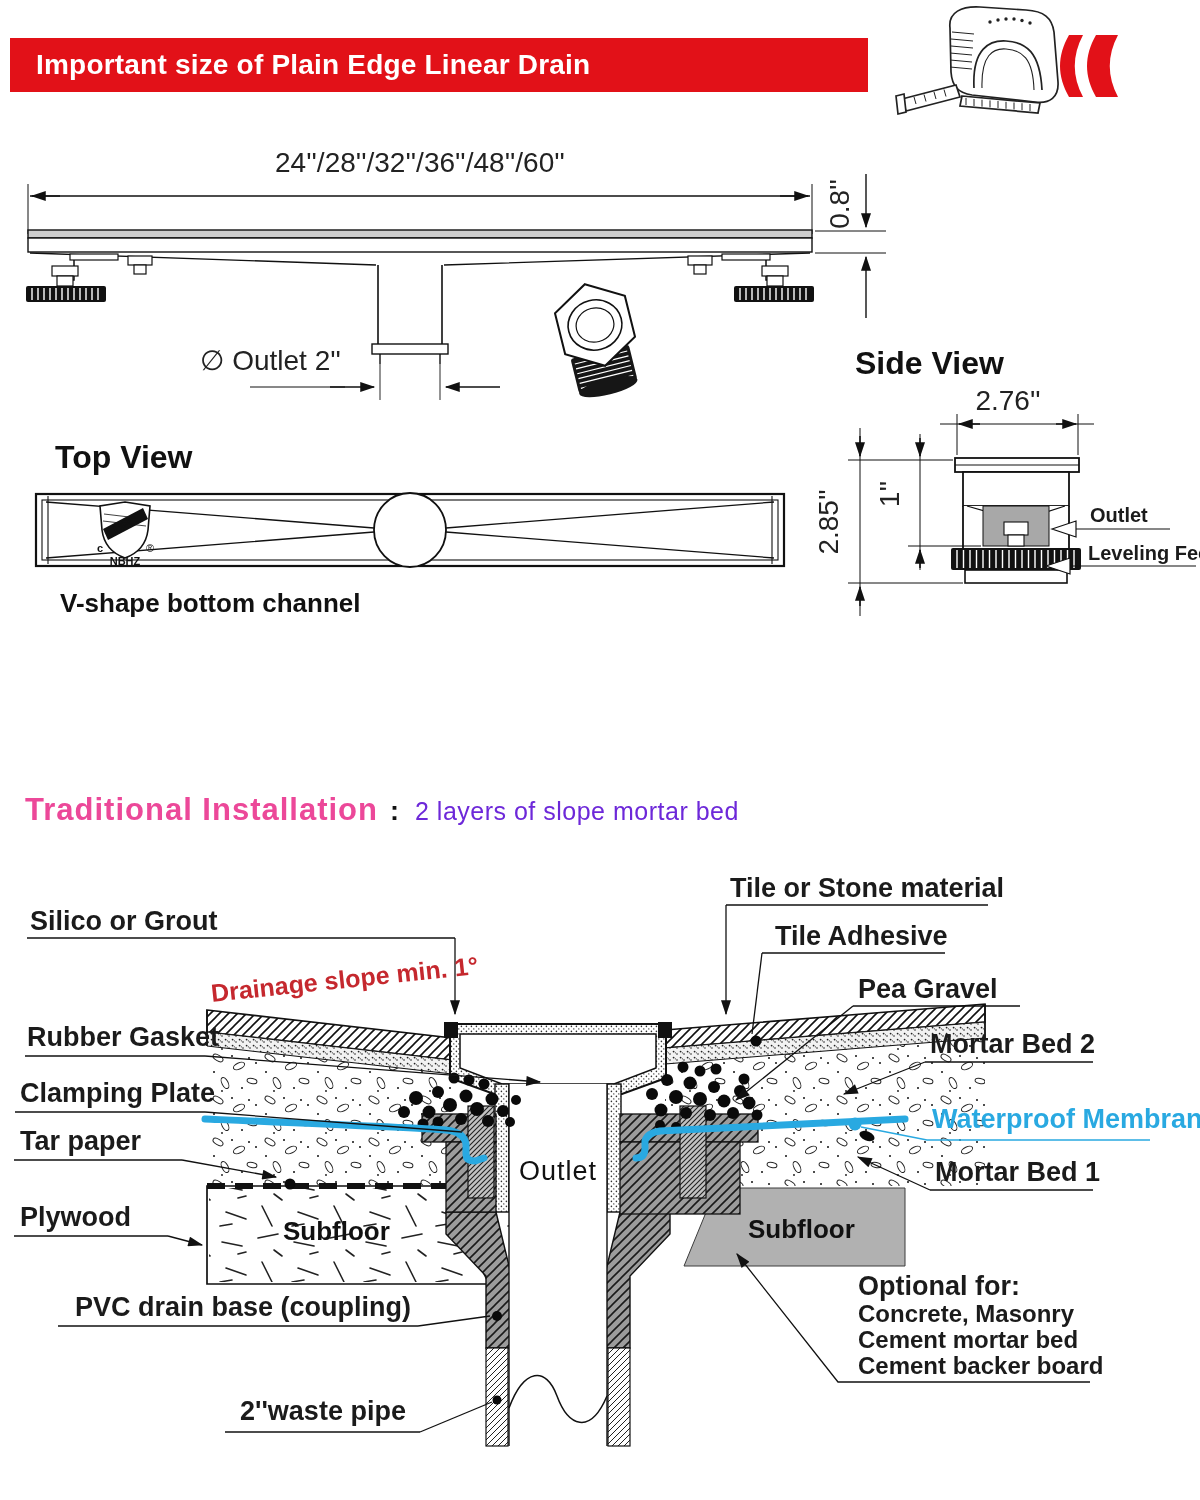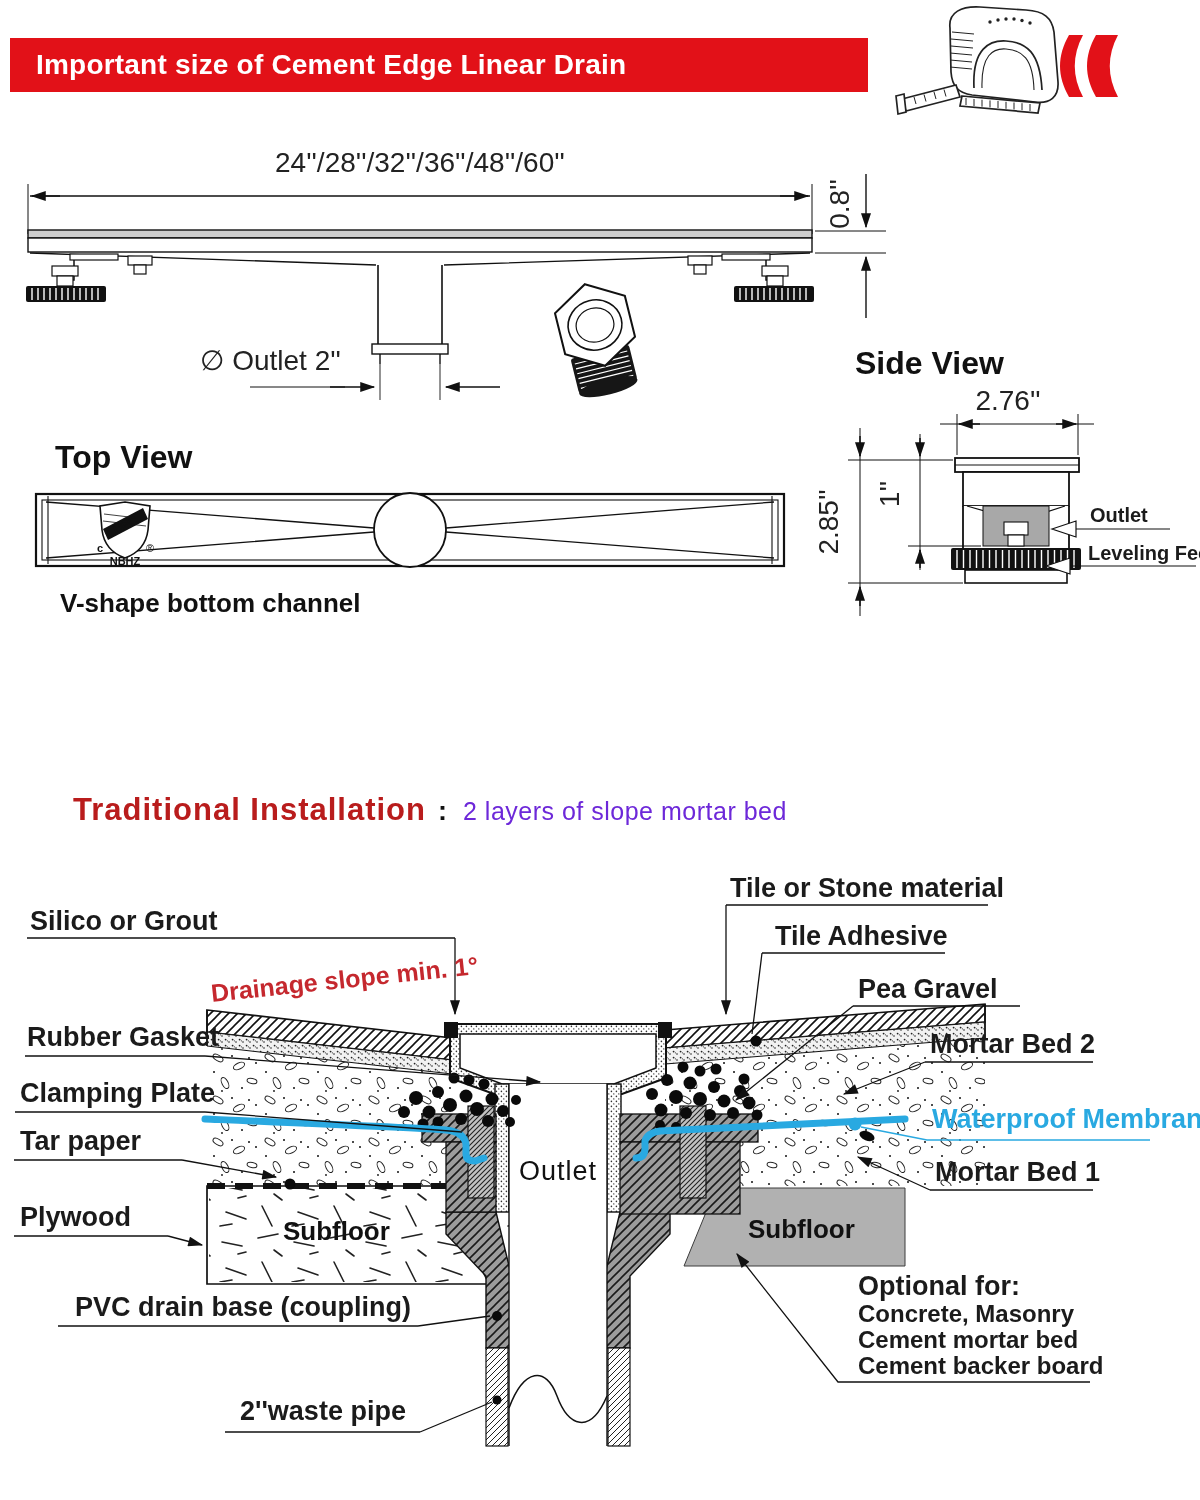--- a/index.html
+++ b/index.html
@@ -2,42 +2,42 @@
 <html><head>
 <meta charset="utf-8">
 <style>
   html,body{margin:0;padding:0;background:#fff;}
   #page{position:relative;width:1200px;height:1500px;background:#ffffff;overflow:hidden;
         font-family:"Liberation Sans",sans-serif;}
   #page svg{position:absolute;left:0;top:0;}
   .banner{position:absolute;left:10px;top:38px;width:858px;height:54px;background:#e21118;z-index:3;}
   .banner span{display:block;line-height:54px;padding-left:26px;color:#fff;font-size:28px;font-weight:bold;letter-spacing:.2px;}
   .inst-header{position:absolute;left:25px;top:792px;z-index:3;display:flex;align-items:baseline;}
-  .inst-header .t{font-size:31px;font-weight:bold;color:#b91c1c;letter-spacing:1px;margin-left:48px;}
+  .inst-header .t{font-size:31px;font-weight:bold;color:#ec4899;letter-spacing:1px;}
   .inst-header .sep{font-size:27px;font-weight:bold;color:#111;margin:0 16px 0 12px;}
   .inst-header .s{font-size:25px;font-weight:400;color:#6d28d9;letter-spacing:.5px;}
   
   .lbl{font-family:"Liberation Sans",sans-serif;font-weight:700;font-size:27px;fill:#1b1b1b;}
   .lbl-sm{font-family:"Liberation Sans",sans-serif;font-weight:700;font-size:24px;fill:#1b1b1b;}
   .dim{font-family:"Liberation Sans",sans-serif;font-weight:400;font-size:28px;fill:#222;}
   .vtitle{font-family:"Liberation Sans",sans-serif;font-weight:700;font-size:32px;fill:#111;}
   .cap{font-family:"Liberation Sans",sans-serif;font-weight:700;font-size:26px;fill:#111;}
   .tiny{font-family:"Liberation Sans",sans-serif;fill:#111;}
   .blue-lbl{font-family:"Liberation Sans",sans-serif;font-weight:700;font-size:27px;fill:#29a9e1;}
   .red-lbl{font-family:"Liberation Sans",sans-serif;font-weight:700;font-size:25px;fill:#c5282e;}
   .sv-lbl{font-family:"Liberation Sans",sans-serif;font-weight:600;font-size:20px;fill:#1b1b1b;}
   .outlet-txt{font-family:"Liberation Sans",sans-serif;font-weight:400;font-size:27px;fill:#111;letter-spacing:1px;}
 </style>
 </head>
 <body>
 
 <div id="page">
 
   <div class="banner">
-    <span>Important size of Cement Edge Linear Drain</span>
+    <span>Important size of Plain Edge Linear Drain</span>
   </div>
 
   <div class="inst-header">
     <span class="t">Traditional Installation</span>
     <span class="sep">:</span>
     <span class="s">2 layers of slope mortar bed</span>
   </div>
 
   <svg width="1200" height="1500" viewBox="0 0 1200 1500">
     <defs>

